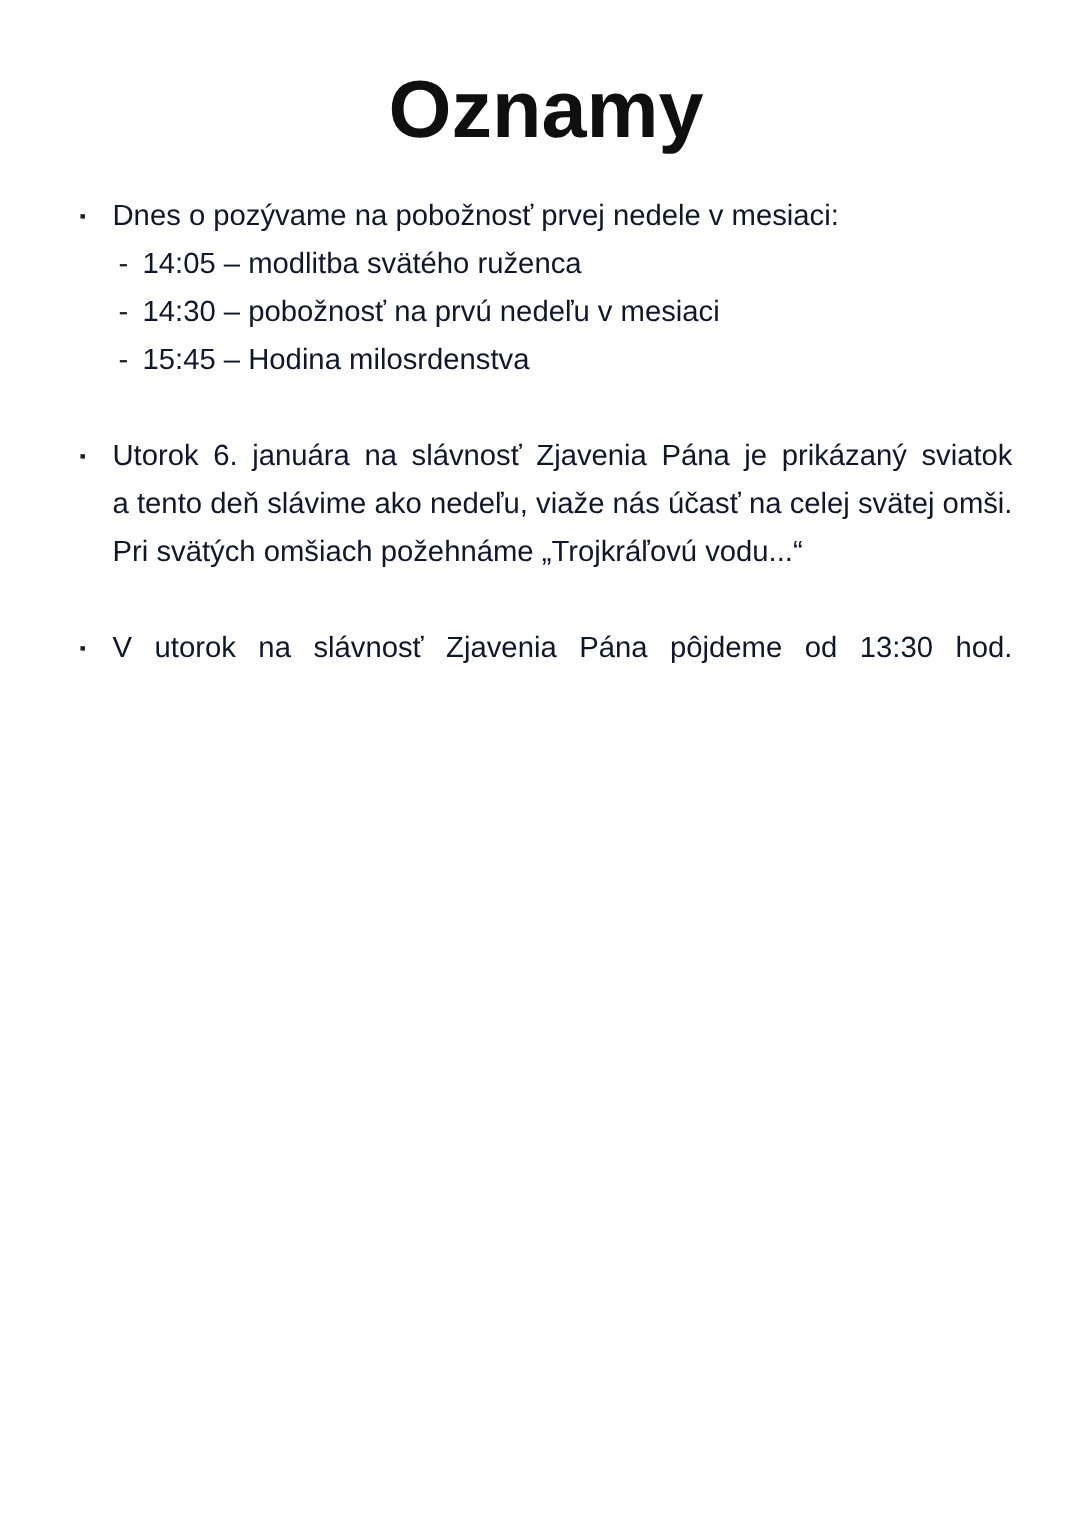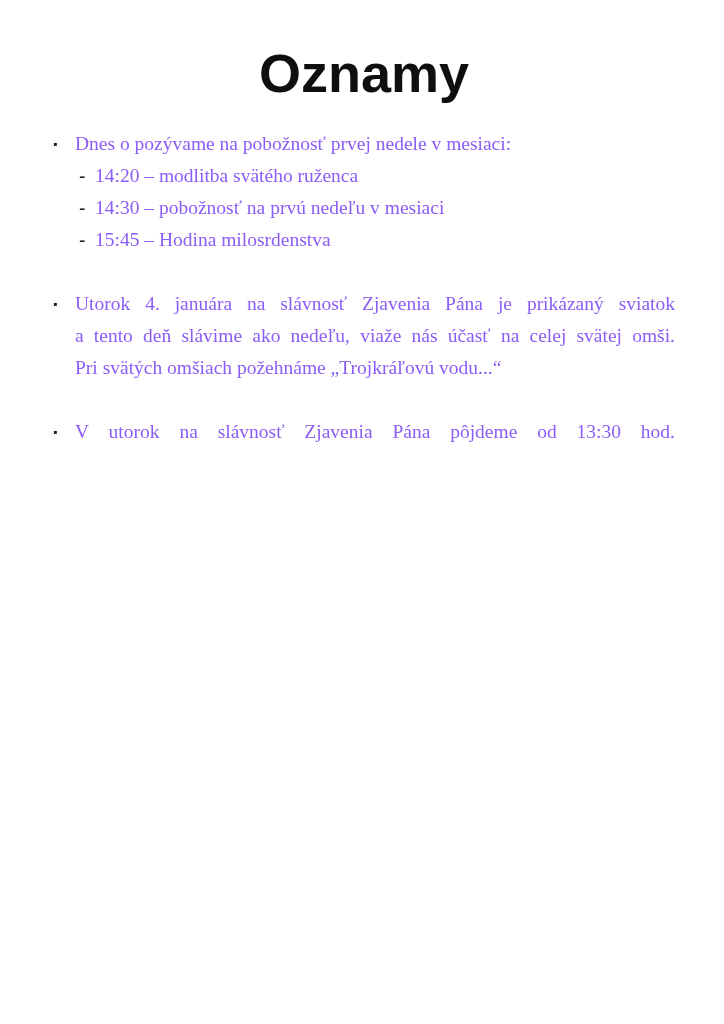--- a/index.html
+++ b/index.html
@@ -35,22 +35,21 @@
     flex: 0 0 22px;
     width: 22px;
     font-size: 12px;
     line-height: 32px;
     color: #1c1c1c;
   }
   .content { width: 600px; }
   .line {
     font-size: 19.5px;
     line-height: 32px;
-    color: #8b5cf6;
-    font-family: Liberation Serif, serif;
+    color: #0f172a;
   }
   .just {
     text-align: justify;
     text-align-last: justify;
   }
   .subitem { display: flex; }
   .dash {
     flex: 0 0 20px;
     width: 20px;
     padding-left: 4px;
@@ -66,37 +65,37 @@
   <h1 class="doc-title">Oznamy</h1>
 
   <div class="announcements">
 
     <div class="item">
       <span class="bullet">▪</span>
       <div class="content">
         <div class="line">Dnes o pozývame na pobožnosť prvej nedele v mesiaci:</div>
         <div class="subitem">
           <span class="dash">-</span>
-          <span class="line">14:20 – modlitba svätého ruženca</span>
+          <span class="line">14:05 – modlitba svätého ruženca</span>
         </div>
         <div class="subitem">
           <span class="dash">-</span>
           <span class="line">14:30 – pobožnosť na prvú nedeľu v mesiaci</span>
         </div>
         <div class="subitem">
           <span class="dash">-</span>
           <span class="line">15:45 – Hodina milosrdenstva</span>
         </div>
       </div>
     </div>
 
     <div class="item">
       <span class="bullet">▪</span>
       <div class="content">
-        <div class="line just">Utorok 4. januára na slávnosť Zjavenia Pána je prikázaný sviatok</div>
+        <div class="line just">Utorok 6. januára na slávnosť Zjavenia Pána je prikázaný sviatok</div>
         <div class="line just">a tento deň slávime ako nedeľu, viaže nás účasť na celej svätej omši.</div>
         <div class="line">Pri svätých omšiach požehnáme „Trojkráľovú vodu...“</div>
       </div>
     </div>
 
     <div class="item">
       <span class="bullet">▪</span>
       <div class="content">
         <div class="line just">V utorok na slávnosť Zjavenia Pána pôjdeme od 13:30 hod.</div>
       </div>

